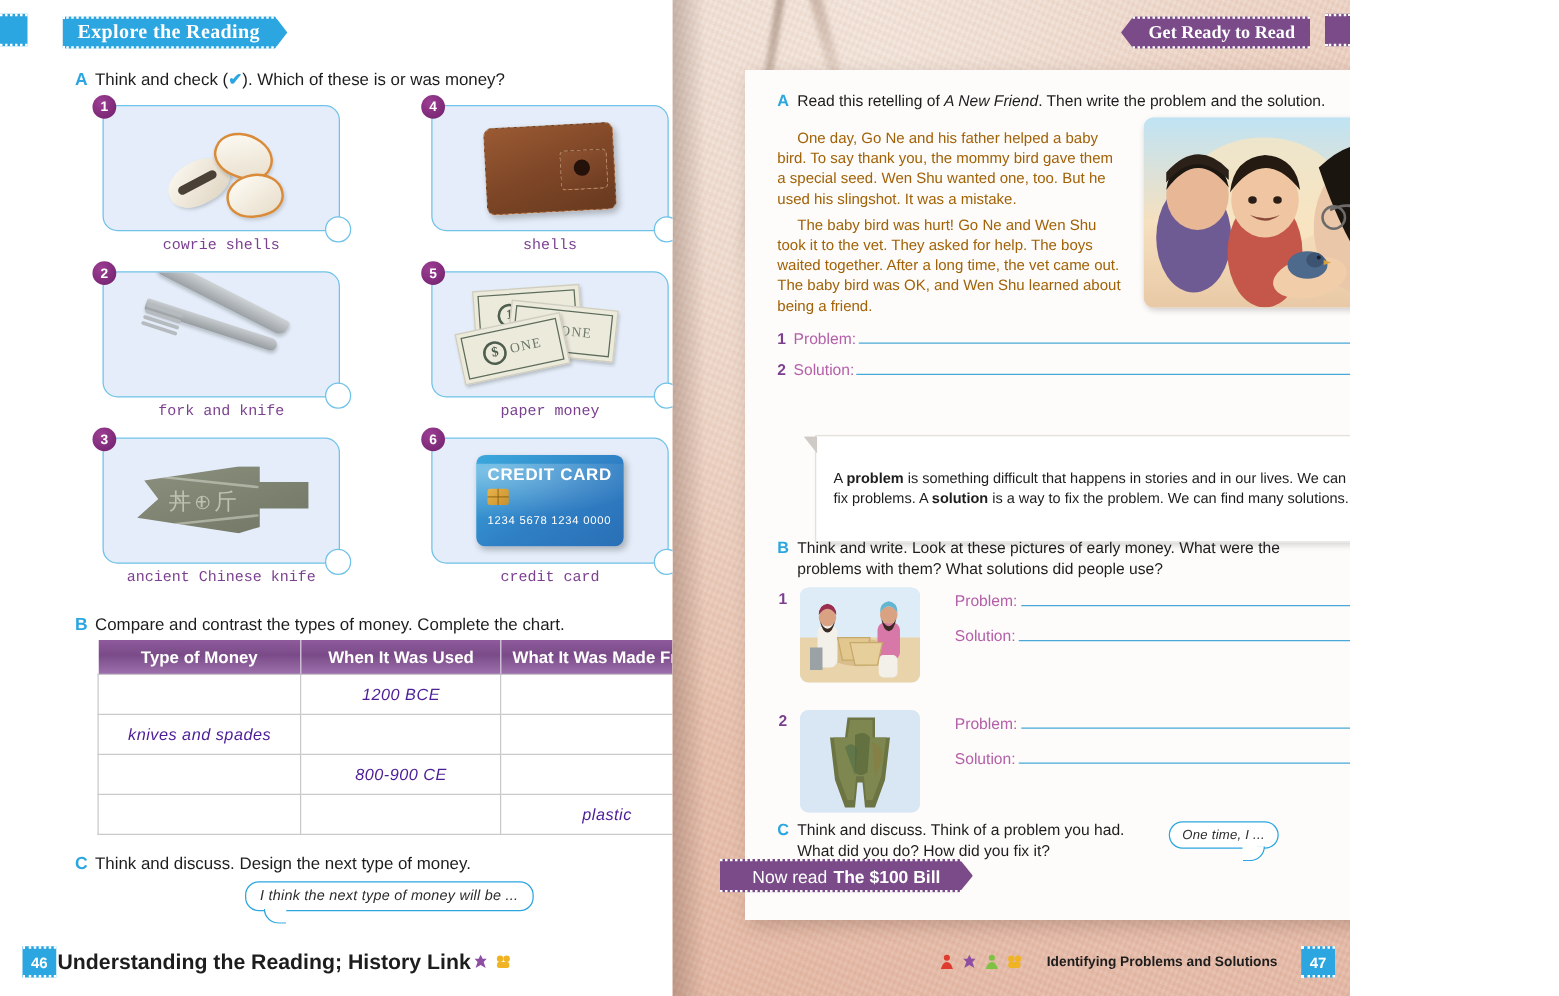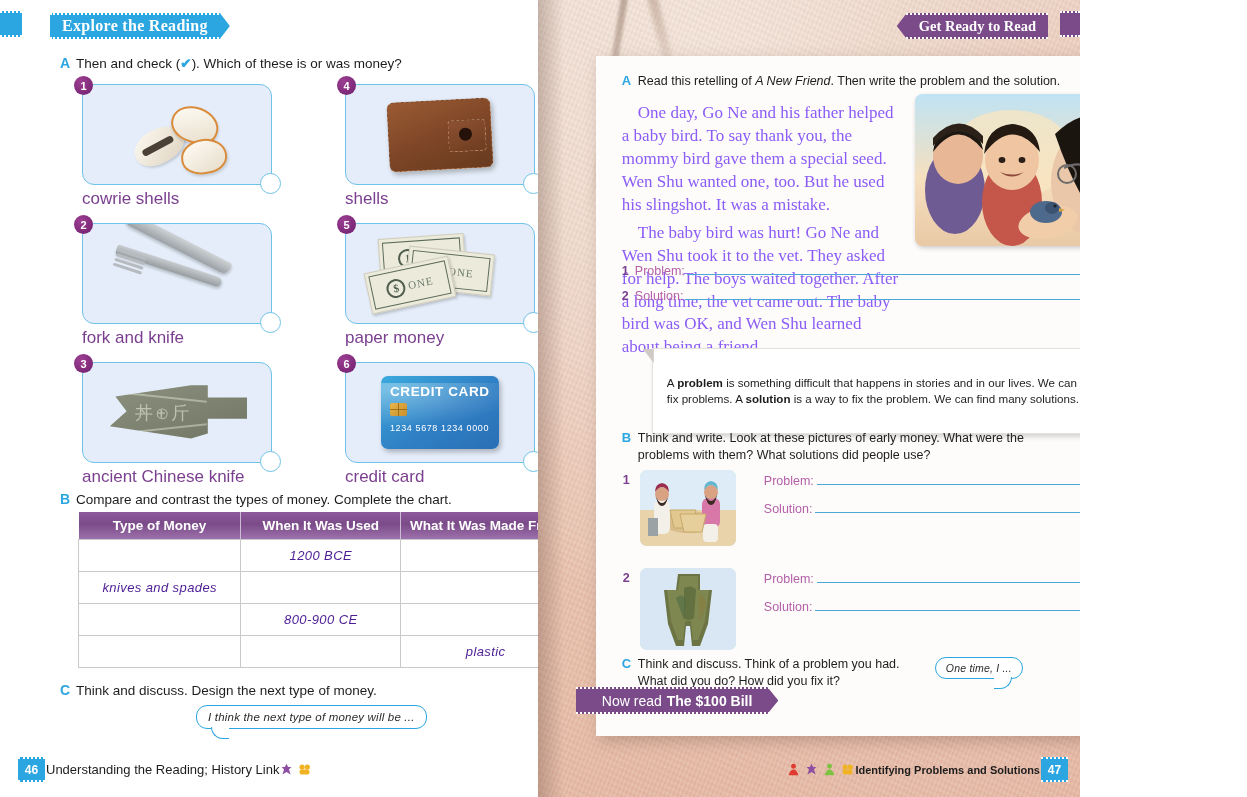--- a/index.html
+++ b/index.html
@@ -76,22 +76,22 @@
     z-index: 4;
     font-family: "Liberation Sans", sans-serif;
   }
   .card-check {
     position: absolute; right: -10px; bottom: -10px;
     width: 21px; height: 21px; border-radius: 50%;
     background: #fff; border: 1.5px solid #6fc2e8;
     z-index: 4;
   }
   .card-label {
-    text-align: left; font-size: 17px; color: #7b3f8f;
-    margin-top: 4px; font-family: Liberation Sans, sans-serif;
+    text-align: center; font-size: 12px; color: #7b3f8f;
+    margin-top: 4px; font-family: Liberation Mono, monospace;
   }
   .card-art { position: absolute; inset: 0; display:flex; align-items:center; justify-content:center; overflow:hidden; border-radius: 12px;}
 
   
   .shell { position:absolute; border-radius:50% 50% 45% 45%; }
   .shell-a { width:52px; height:34px; background:linear-gradient(150deg,#fdfaf2,#ded3c0); left:36px; top:42px; transform:rotate(-28deg); box-shadow:1px 2px 3px rgba(0,0,0,.18);}
   .shell-a:after{content:"";position:absolute;left:8px;top:13px;width:34px;height:7px;background:#4a4036;border-radius:4px;}
   .shell-b { width:48px; height:36px; background:linear-gradient(150deg,#fffdf7,#e6dcc9); left:74px; top:20px; transform:rotate(20deg); border:2px solid #d98b3a; box-shadow:1px 2px 3px rgba(0,0,0,.15);}
   .shell-c { width:46px; height:35px; background:linear-gradient(150deg,#fffdf7,#e6dcc9); left:84px; top:52px; transform:rotate(-8deg); border:2px solid #d98b3a; box-shadow:1px 2px 3px rgba(0,0,0,.15);}
 
@@ -204,21 +204,21 @@
 
   
   .footer-left { position:absolute; left:18px; bottom:15px; display:flex; align-items:center; gap:1px; }
   .pagenum {
     width:27px; height:25px; background:#2ba6e0; color:#fff;
     display:flex; align-items:center; justify-content:center;
     font-size:12px; font-weight:bold;
     border-top:2px dotted #fff; border-bottom:2px dotted #fff;
     font-family:"Liberation Sans",sans-serif;
   }
-  .footer-text { font-size:13px; color:#1d1d1d; font-weight:normal; }
+  .footer-text { font-size:17px; color:#1d1d1d; font-weight:bold; }
   .mini-icons { display:flex; gap:5px; align-items:center; }
   .mini { width:13px; height:13px; }
 
   
   .page-right {
     position:relative; width:626px; height:797px; overflow:hidden;
     background:
       radial-gradient(ellipse at 30% 12%, #f3e6dc 0%, rgba(243,230,220,0) 55%),
       radial-gradient(ellipse at 75% 70%, #e8bfae 0%, rgba(232,191,174,0) 60%),
       linear-gradient(160deg, #efdfd4 0%, #e9c5b2 45%, #e3b49f 100%);
@@ -259,22 +259,22 @@
   }
   .white-card {
     position:absolute; left:58px; top:56px; width:530px; height:680px;
     background:#fdfcfa; box-shadow: 4px 5px 14px rgba(90,60,50,.28);
   }
   .rq-row { position:absolute; display:flex; align-items:flex-start; }
   .rq-letter { color:#2ba6e0; font-weight:bold; font-size:13px; width:16px; flex:none; }
   .rq-text { font-size:12.5px; color:#1d1d1d; line-height:1.32; }
   .passage {
     position:absolute; left:26px; top:46px; width:278px;
-    font-family:Liberation Serif, serif; font-size:17px; line-height:1.35;
-    color:#8b5cf6;
+    font-family:Liberation Sans, sans-serif; font-size:12px; line-height:1.35;
+    color:#a16207;
   }
   .passage p { text-indent: 16px; margin-bottom: 5px; }
   .story-img {
     position:absolute; right:18px; top:38px; width:193px; height:152px;
     border-radius:8px; overflow:hidden;
     box-shadow:1px 2px 5px rgba(0,0,0,.2);
     background: linear-gradient(180deg,#bfe2f2 0%, #f2dcc0 55%, #e8c8a8 100%);
   }
   .fill-line { position:absolute; display:flex; align-items:baseline; }
   .fl-num { color:#7b3f8f; font-size:12.5px; font-weight:bold; width:13px; }
@@ -297,21 +297,21 @@
   .banner-now {
     position:absolute; left:-20px; bottom:22px; height:27px;
     background:#7a4b88; color:#fff; font-size:14px;
     padding:3px 26px 3px 26px; display:flex; align-items:center; gap:5px;
     border-top:2px dotted #fff; border-bottom:2px dotted #fff;
     filter: drop-shadow(2px 2px 2px rgba(0,0,0,.28));
     clip-path: polygon(0 0, calc(100% - 11px) 0, 100% 50%, calc(100% - 11px) 100%, 0 100%);
     font-family:"Liberation Sans",sans-serif;
   }
   .banner-now b { font-weight:bold;text-align:right; }
-  .footer-right { position:absolute; right:12px; bottom:15px; display:flex; align-items:center; gap:1px; }
+  .footer-right { position:absolute; right:12px; bottom:15px; display:flex; align-items:center; gap:19px; }
   .pagenum-r {
     width:27px; height:25px; background:#2ba6e0; color:#fff;
     display:flex; align-items:center; justify-content:center;
     font-size:12px; font-weight:bold;
     border-top:2px dotted #fff; border-bottom:2px dotted #fff;
   }
   .footer-text-r { font-size:11px; color:#1d1d1d; font-weight:bold; }
 </style>
 </head>
 <body>
@@ -322,21 +322,21 @@
 
     <div class="edge-tab"></div>
 
     <div class="banner-blue">
       <span class="flag-left"></span>
       <span>Explore the Reading</span>
     </div>
 
     <div class="q-row" style="left:60px; top:55px; width:540px;">
       <span class="q-letter">A</span>
-      <span class="q-text"><span>Then and check (</span><span class="check-mark">✔</span><span>). Which of these is or was money?</span></span>
+      <span class="q-text"><span>Think and check (</span><span class="check-mark">✔</span><span>). Which of these is or was money?</span></span>
     </div>
 
     <div class="cards">
       <div class="card-grid">
 
         <div class="card-wrap">
           <div class="card-box">
             <div class="card-num">1</div>
             <div class="card-art">
               <div style="position:relative;width:160px;height:95px;">

